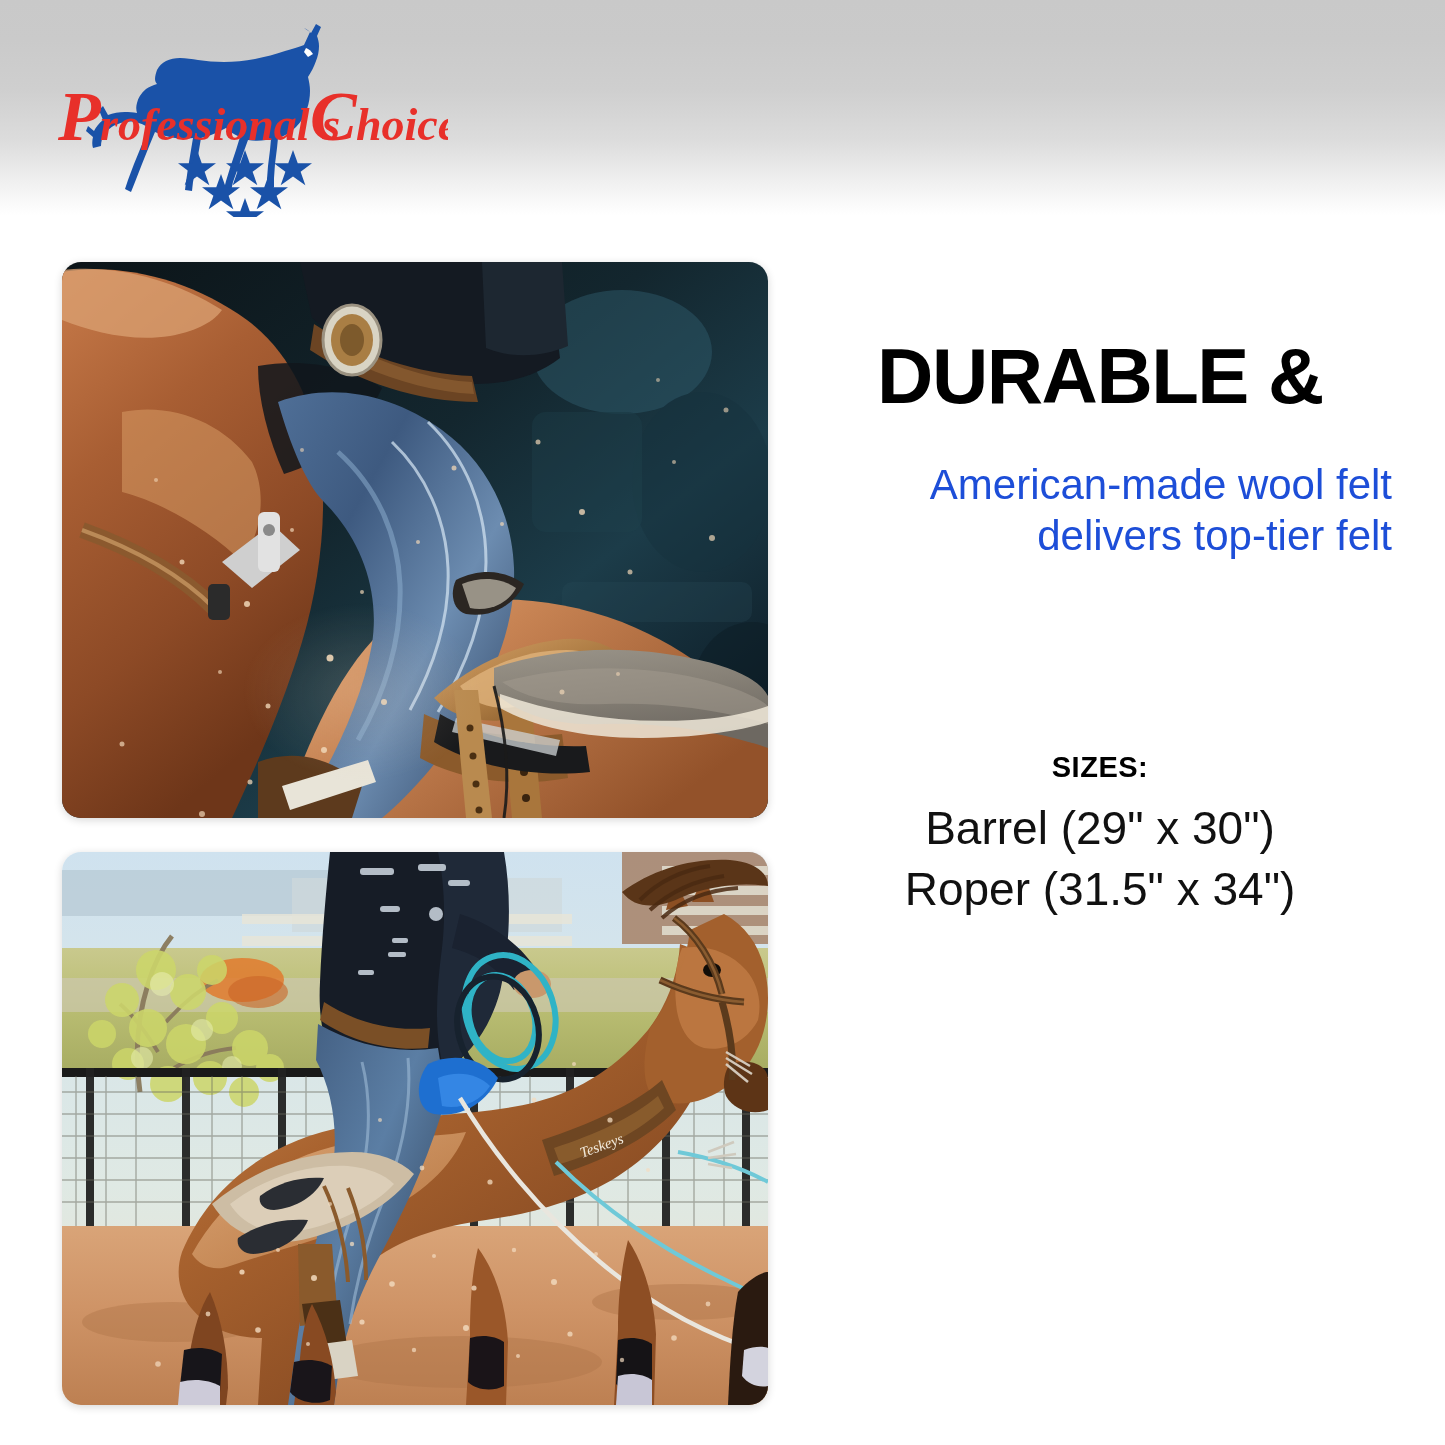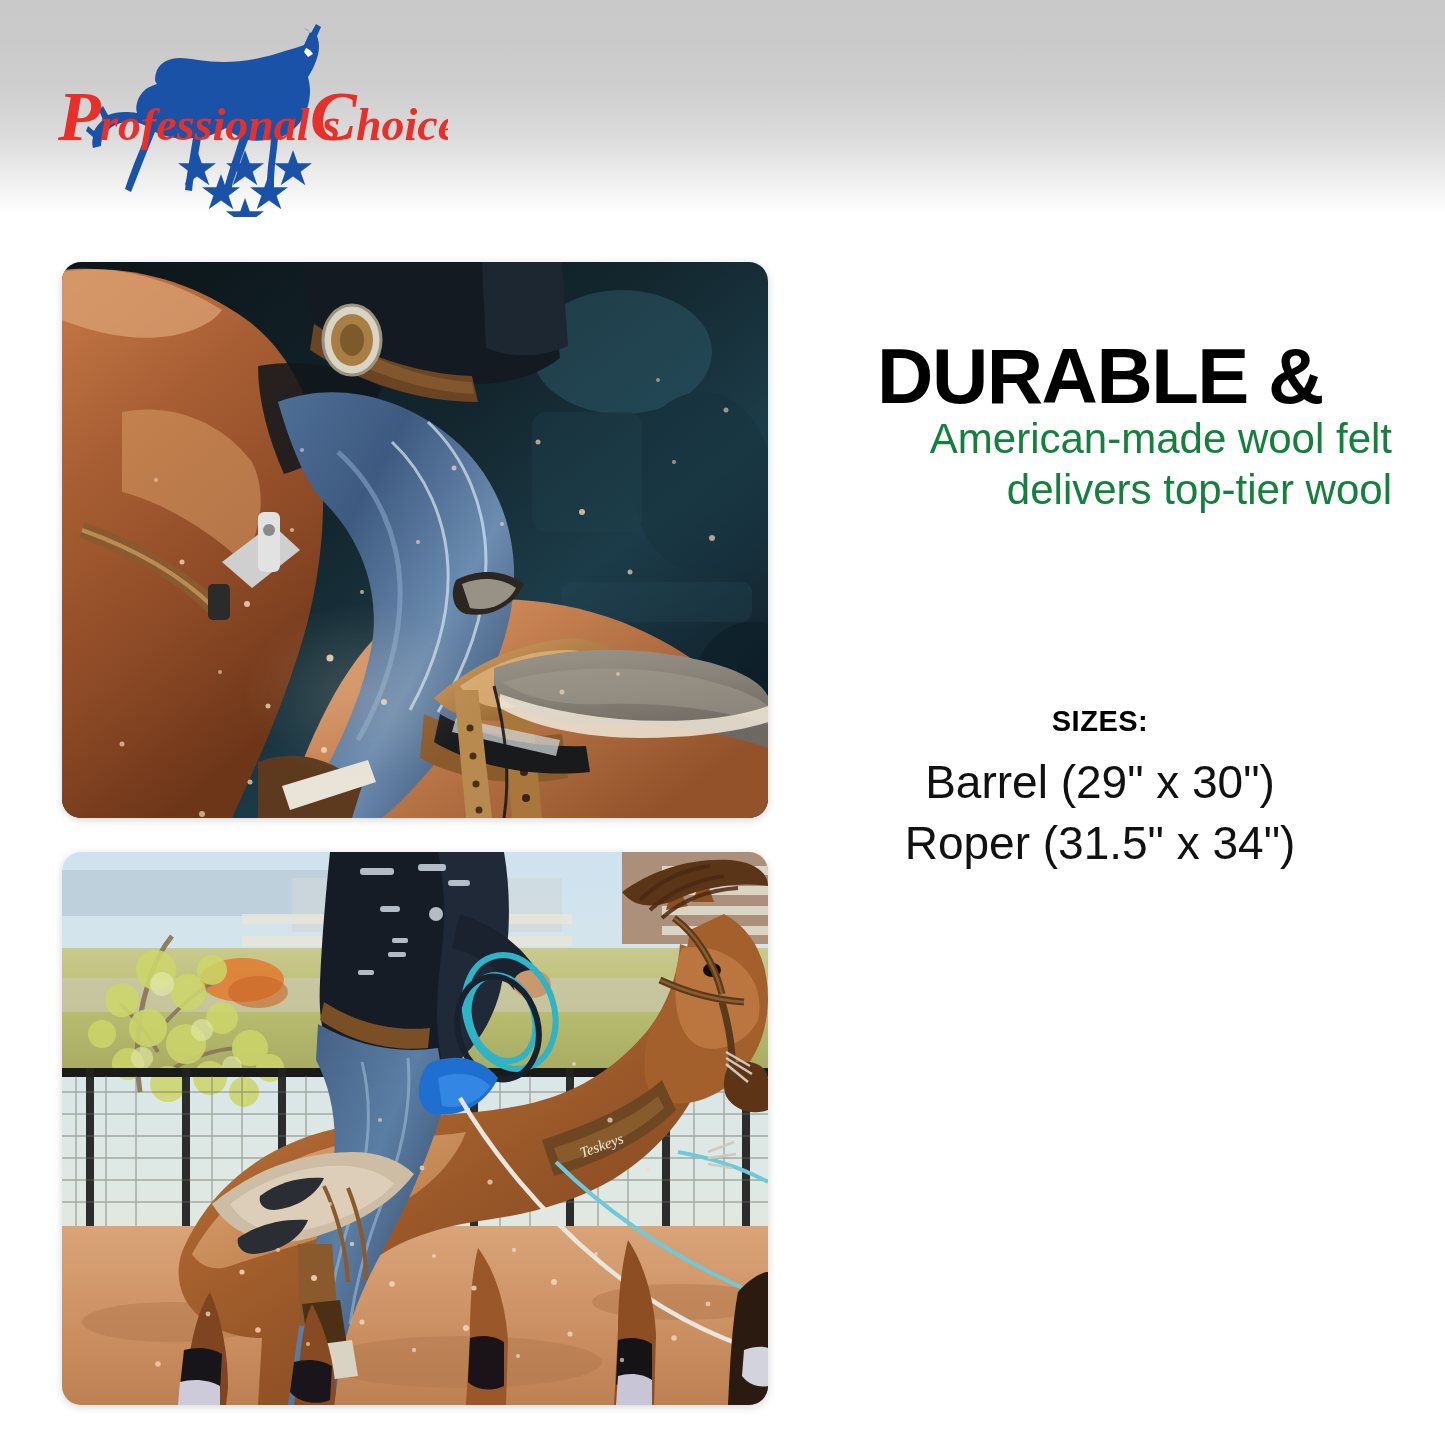--- a/index.html
+++ b/index.html
@@ -51,21 +51,22 @@
     line-height:0.98;
     letter-spacing:-1.5px;
     color:#000000;
     margin-top:76px;
   }
   .headline .hl-line{ display:block; white-space:nowrap; }
   .subtext{
     text-align:right;
     font-size:42px;
     line-height:1.20;
-    color:#15803d;
+    color:#1d4ed8;
+    margin-top:46px;
     padding-right:18px;
   }
   .sizes-block{
     text-align:center;
     margin-top:190px;
   }
   .sizes-title{
     font-size:29px;
     font-weight:700;
     color:#000000;
@@ -663,21 +664,21 @@
 </div>
 
 <div class="text-col">
 
   <div class="headline">
     <span class="hl-line">DURABLE &amp;</span>
   </div>
 
   <div class="subtext">
     <div>American-made wool felt</div>
-    <div>delivers top-tier wool</div>
+    <div>delivers top-tier felt</div>
   </div>
 
   <div class="sizes-block">
     <div class="sizes-title">SIZES:</div>
     <div class="size-line first">Barrel (29" x 30")</div>
     <div class="size-line">Roper (31.5" x 34")</div>
   </div>
 
 </div>
 

